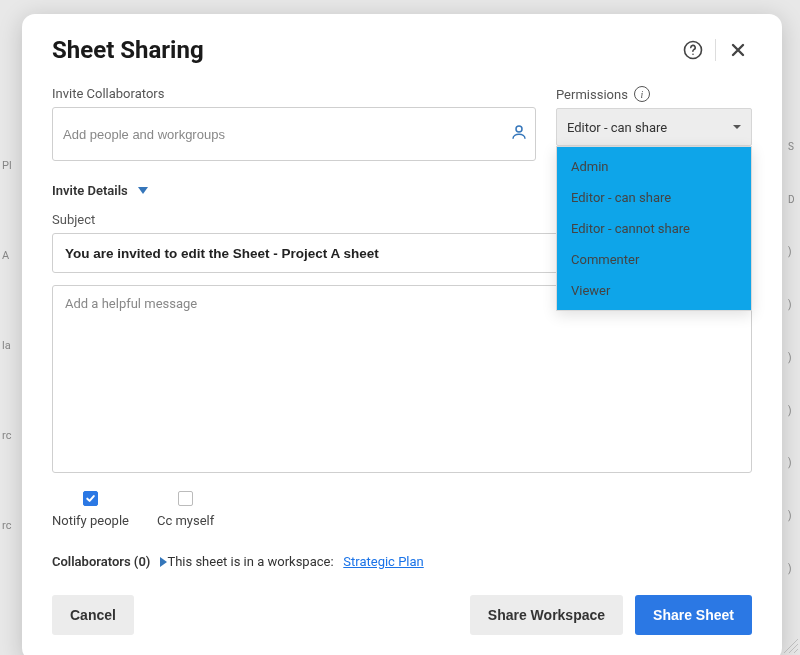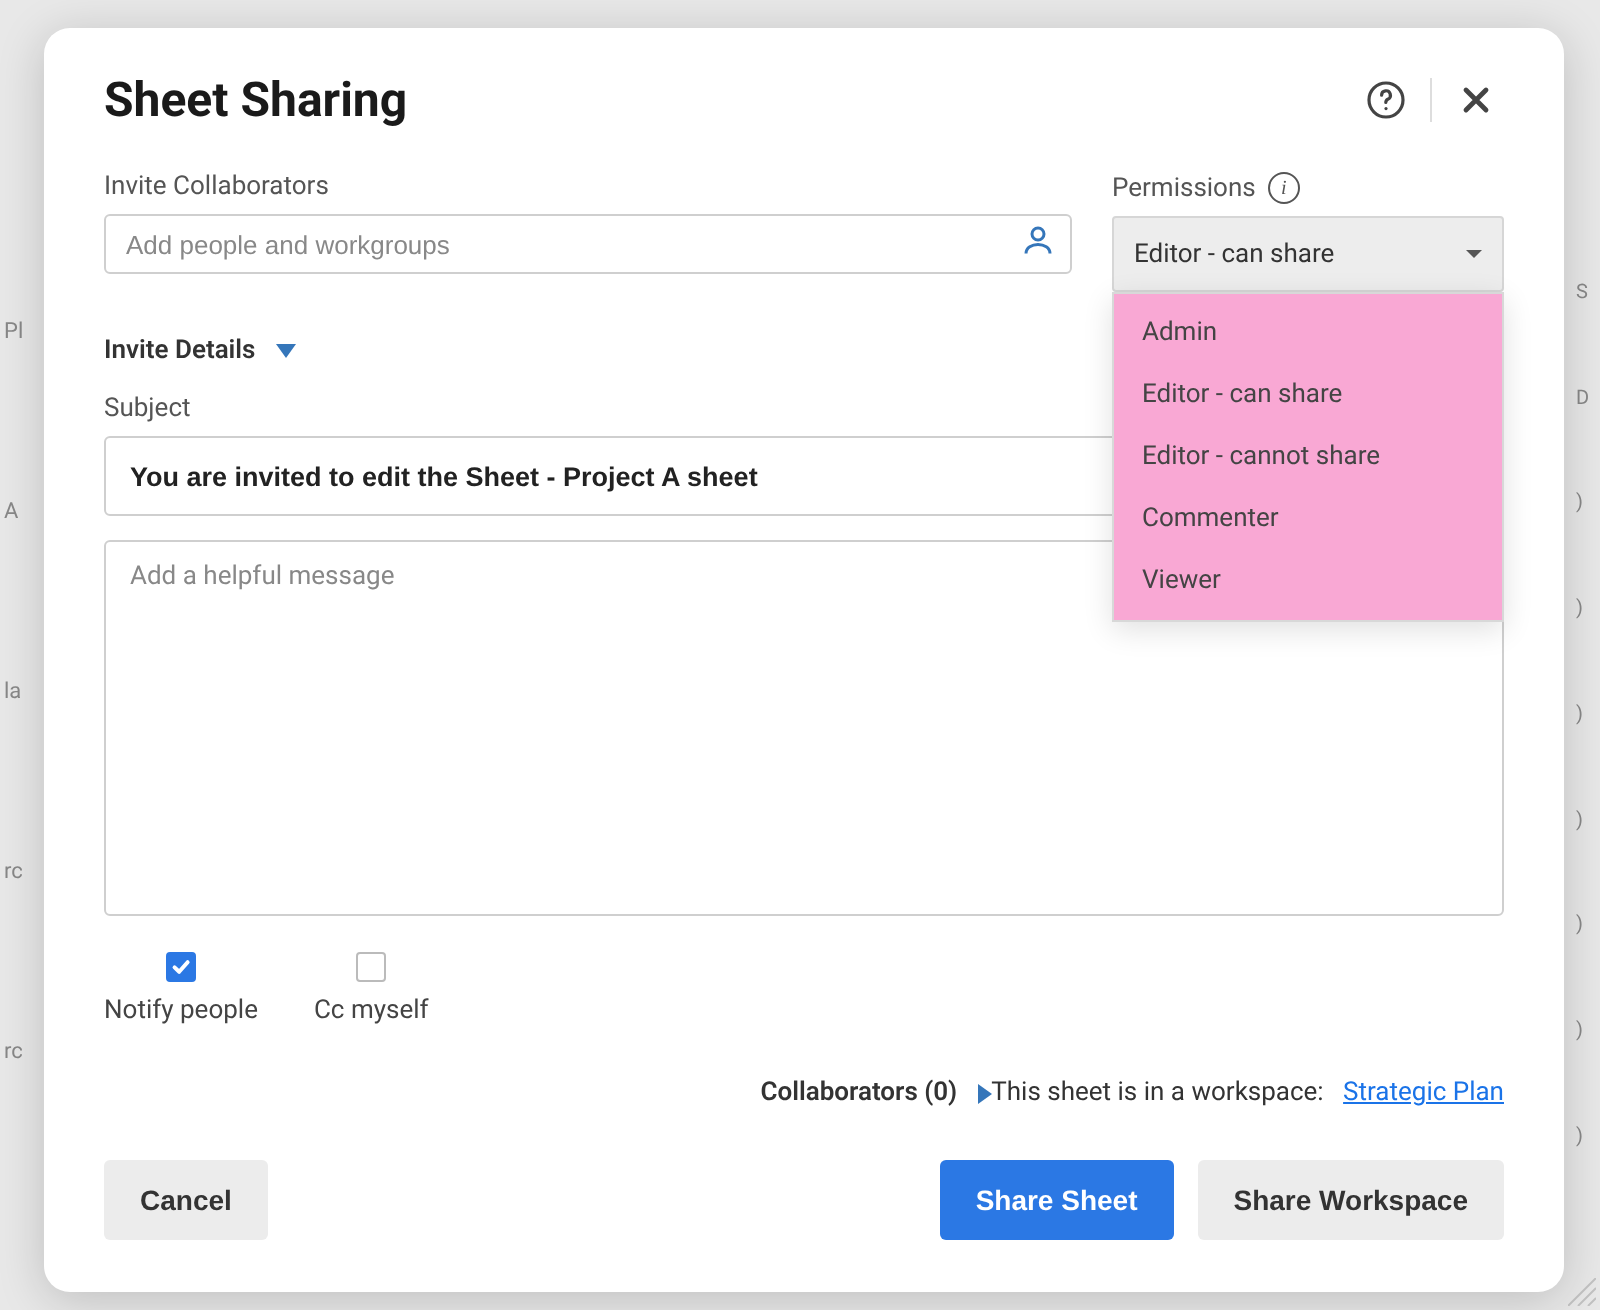--- a/index.html
+++ b/index.html
@@ -90,21 +90,21 @@
       margin-bottom: 6px;
       display: flex;
       align-items: center;
       gap: 6px;
     }
     .input-wrap {
       position: relative;
     }
     .text-input {
       width: 100%;
-      height: 30px;
+      height: 54px;
       border: 1px solid #cfcfcf;
       border-radius: 3px;
       padding: 0 36px 0 10px;
       font-size: 13px;
       color: #333;
     }
     .text-input::placeholder { color: #888; }
     .input-icon {
       position: absolute;
       right: 8px;
@@ -130,21 +130,21 @@
       width: 0; height: 0;
       border-left: 4px solid transparent;
       border-right: 4px solid transparent;
       border-top: 4px solid #555;
     }
     .dropdown {
       position: absolute;
       top: 60px;
       left: 0;
       width: 196px;
-      background: #f9a8d4;
+      background: #0ea5e9;
       border: 1px solid #d8d8d8;
       box-shadow: 0 4px 14px rgba(0,0,0,0.12);
       z-index: 10;
       padding: 4px 0;
     }
     .dropdown-item {
       padding: 8px 14px;
       font-size: 13px;
       color: #444;
       cursor: pointer;
@@ -218,21 +218,21 @@
     }
     .checkbox.checked {
       background: #2b78e4;
       border-color: #2b78e4;
     }
     .checkbox.checked svg { display: block; }
     .checkbox svg { display: none; }
     .check-label { font-size: 13px; color: #444; }
     .collab-row {
       display: flex;
-      justify-content: flex-end;
+      justify-content: flex-start;
       align-items: center;
       margin-top: 26px;
     }
     .workspace-note {
       font-size: 13px;
       color: #333;
     }
     .workspace-link {
       color: #1a73e8;
       text-decoration: underline;
@@ -398,22 +398,22 @@
     <div class="workspace-note">
       <span>This sheet is in a workspace:</span>
       <span>&nbsp;</span>
       <a class="workspace-link">Strategic Plan</a>
     </div>
   </div>
 
   <div class="footer">
     <button class="btn btn-secondary">Cancel</button>
     <div class="footer-right">
+      <button class="btn btn-secondary">Share Workspace</button>
       <button class="btn btn-primary">Share Sheet</button>
-      <button class="btn btn-secondary">Share Workspace</button>
     </div>
   </div>
 
 </div>
 
 <svg class="resize-handle" viewBox="0 0 14 14">
   <path d="M14 0 L0 14 M14 5 L5 14 M14 10 L10 14" stroke="#888" stroke-width="1"></path>
 </svg>
 
 </body></html>

